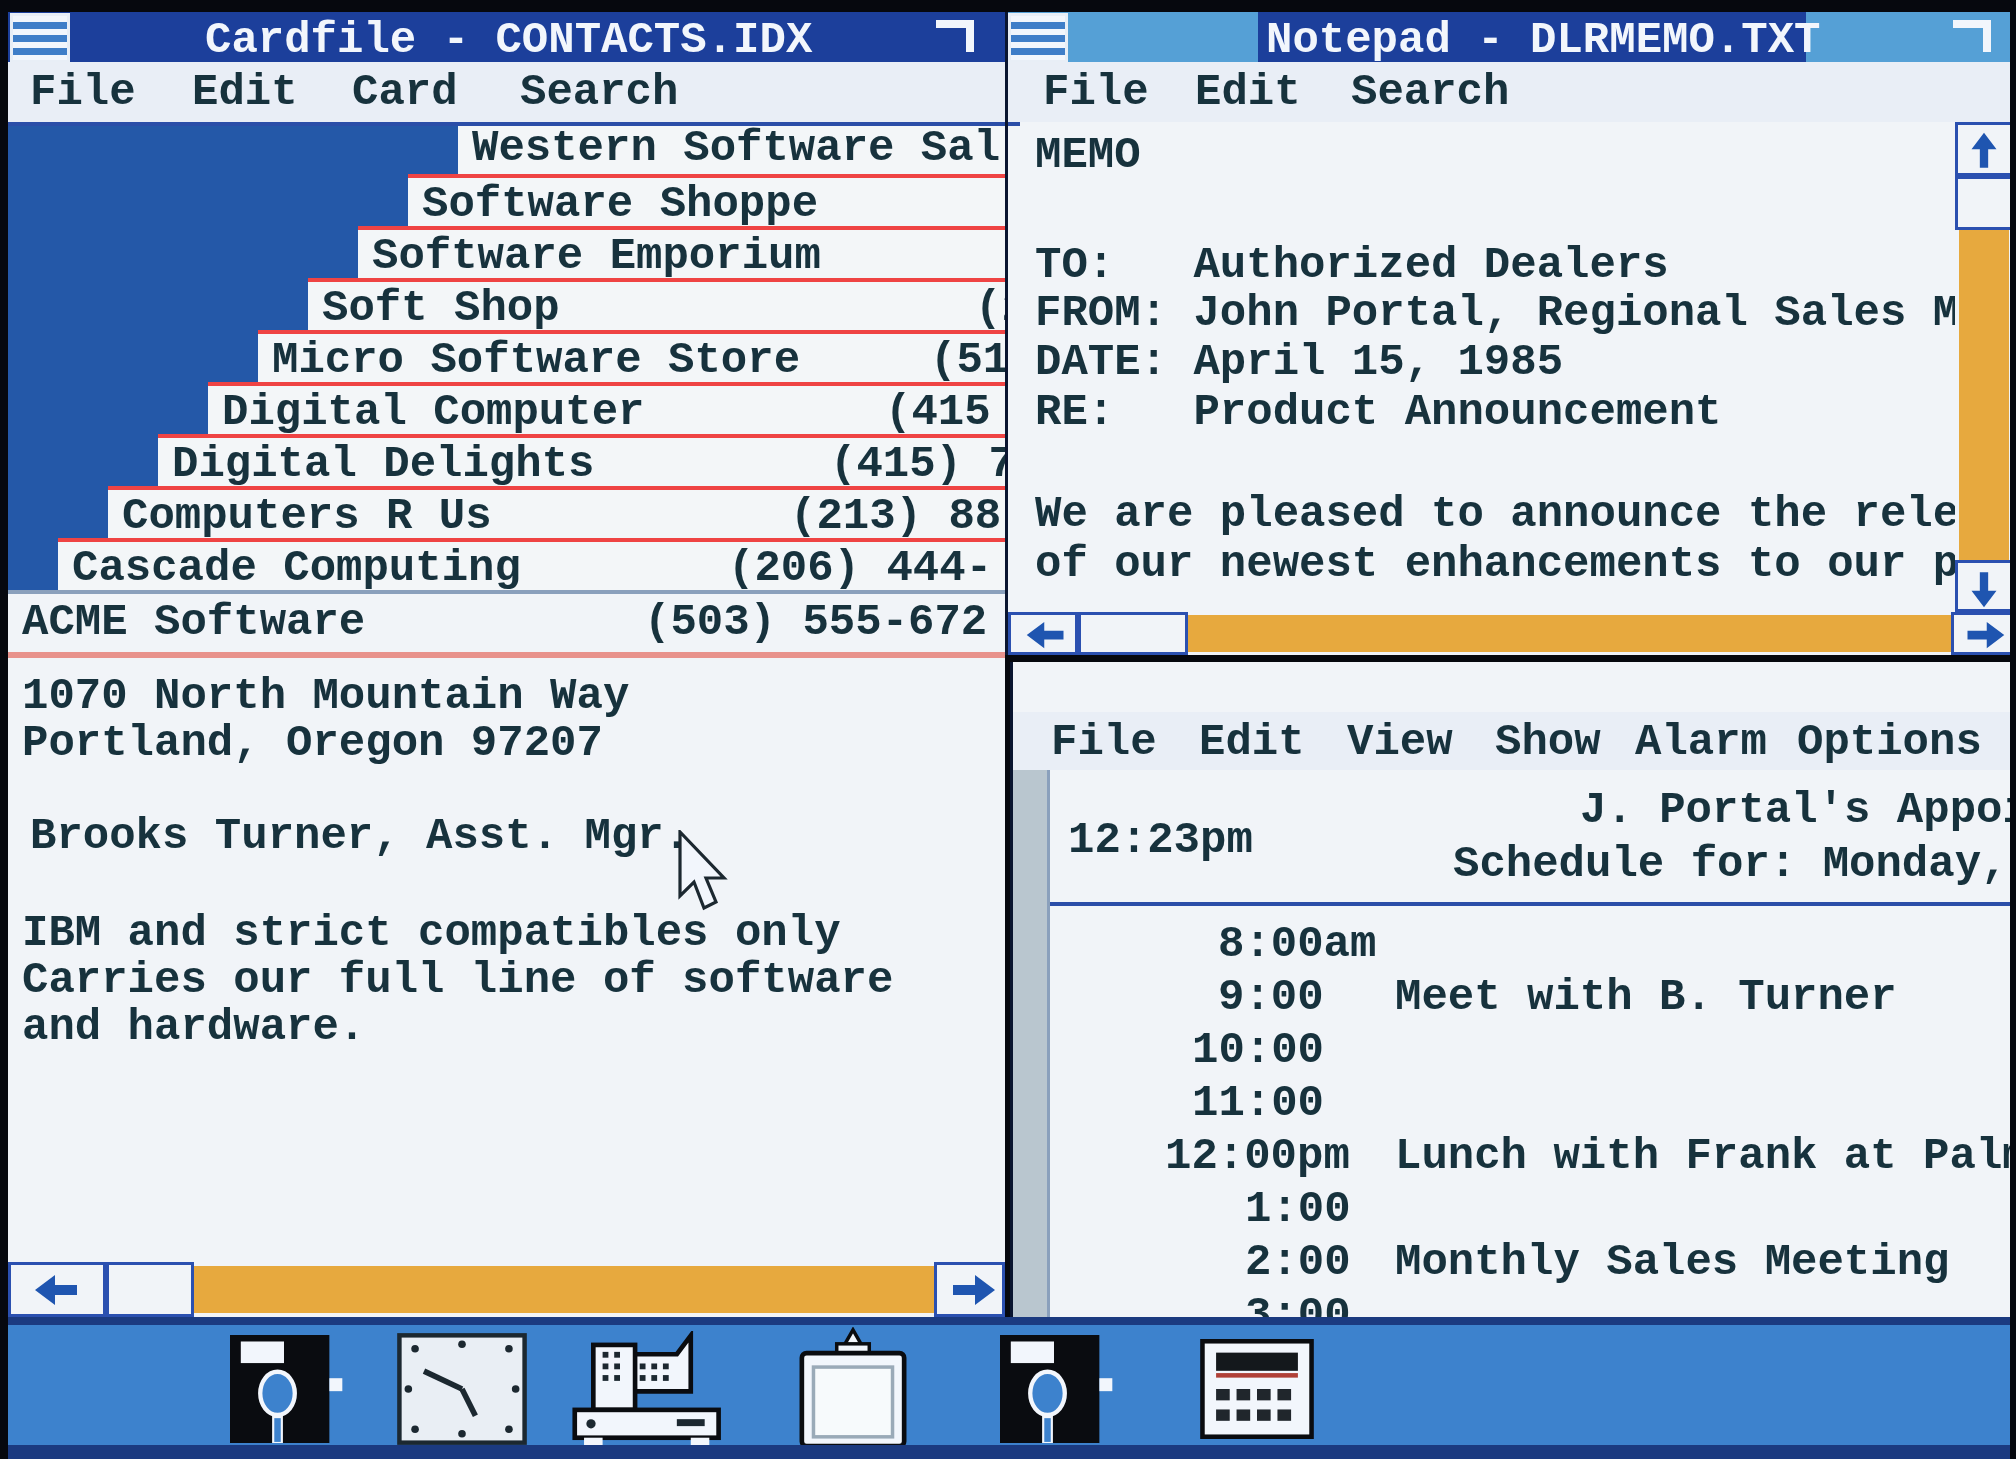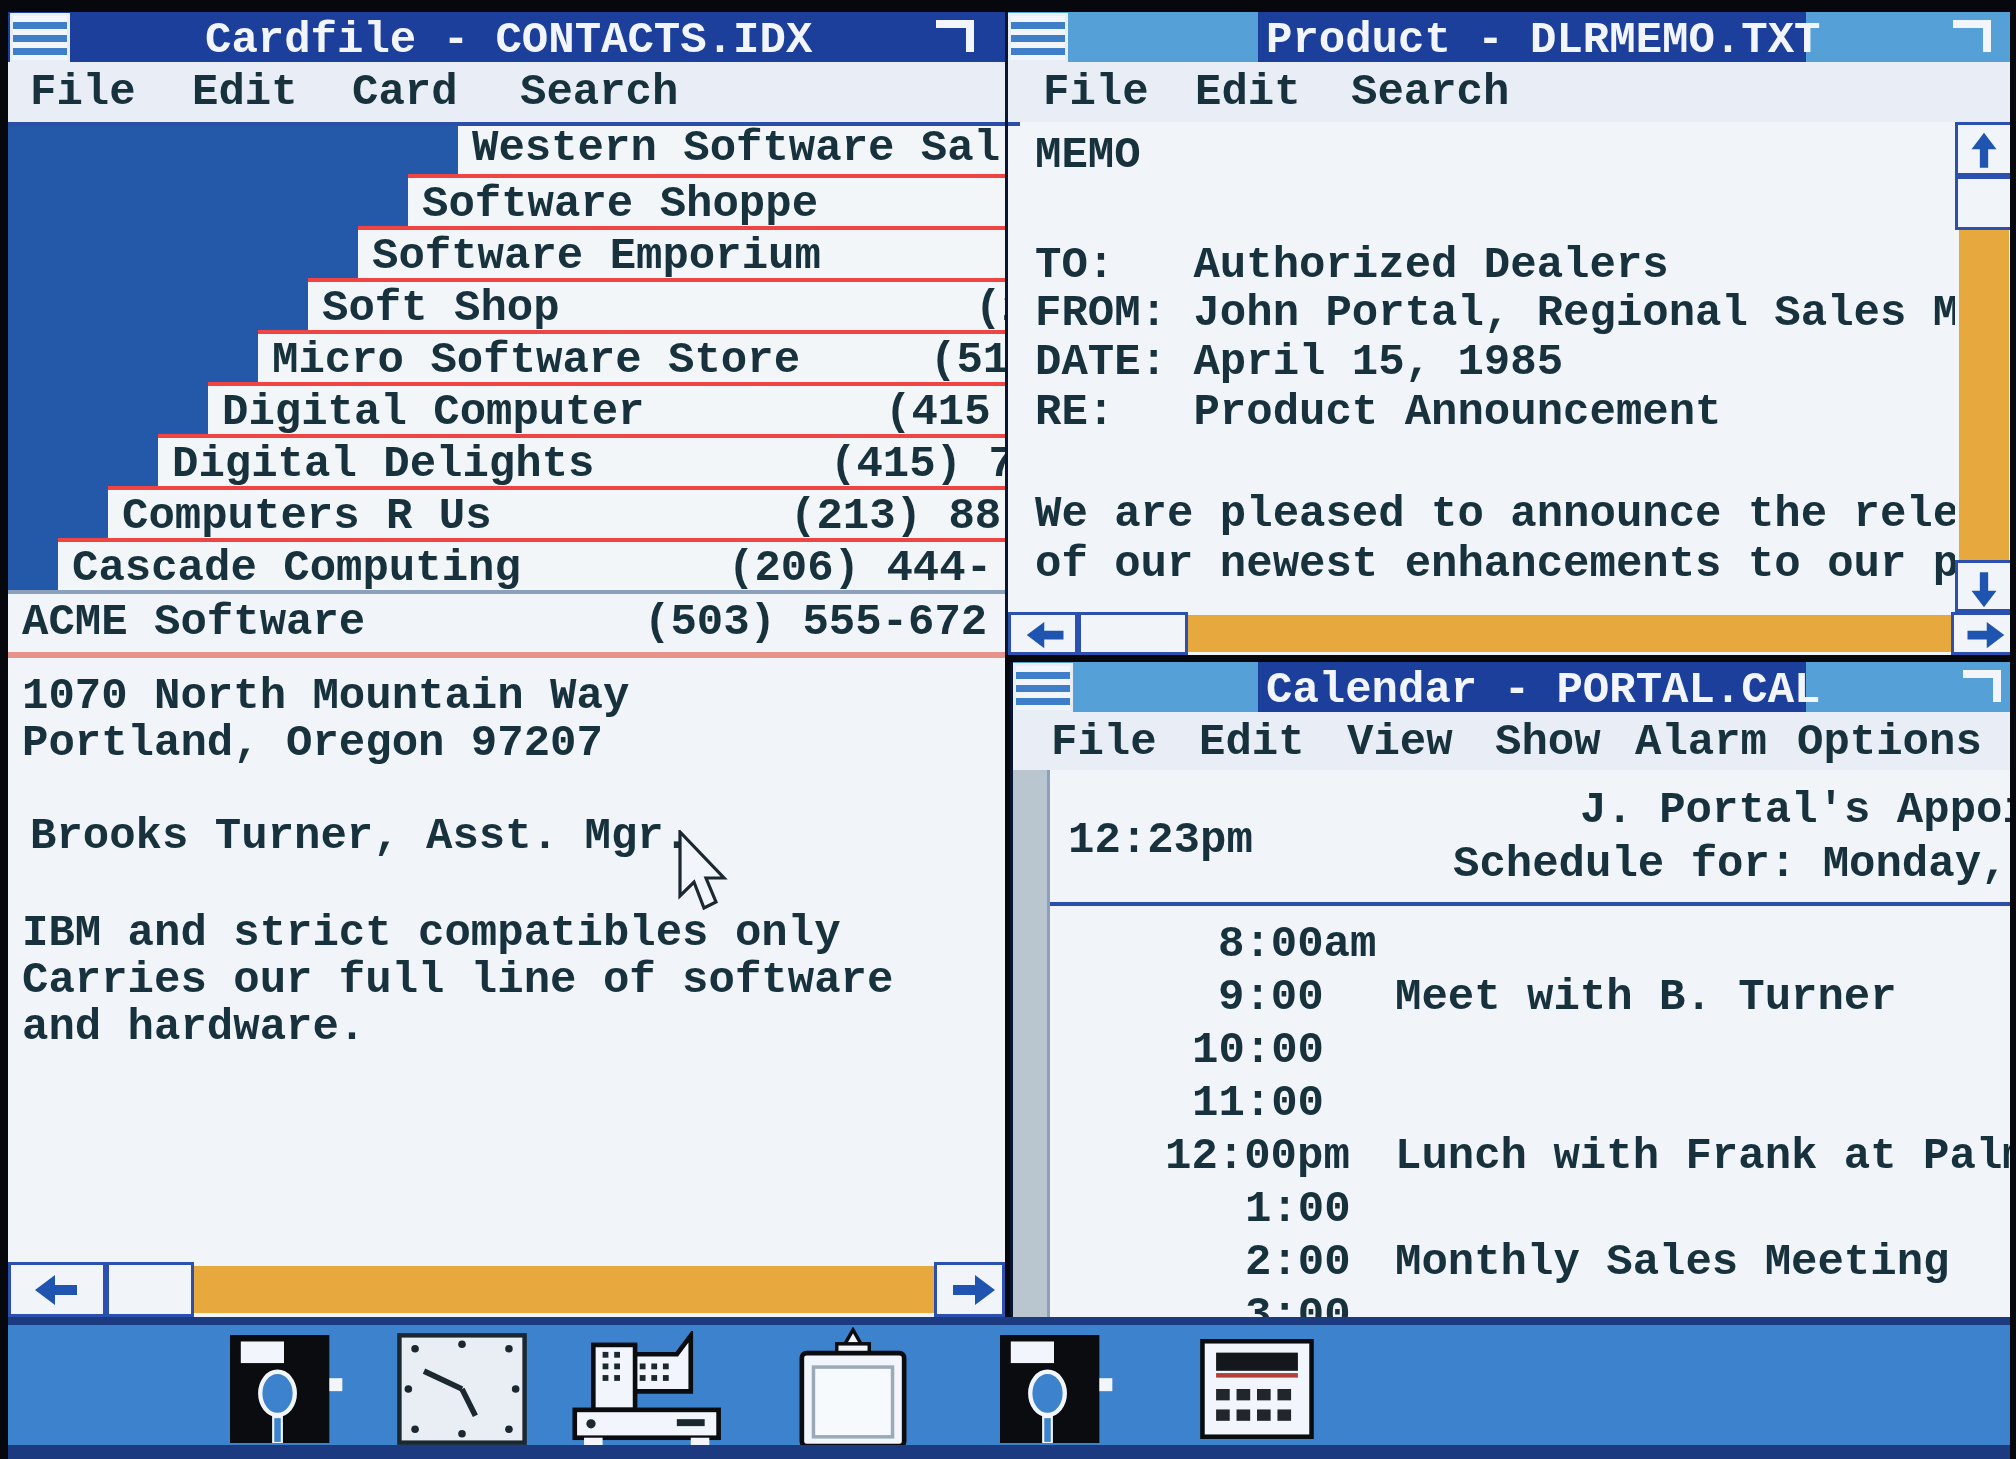--- a/index.html
+++ b/index.html
@@ -106,21 +106,21 @@
           </svg>
       </div>
     </div>
   </div>
 
   <div class="abs" style="left:1005px;top:12px;width:1005px;height:643px;background:#f1f4f8;border-left:3px solid #0a1530;overflow:hidden;">
 
     <div class="abs titlebar-light" style="left:0;top:0;width:1005px;height:50px;">
       <div class="sysmenu" style="left:0px;top:1px;"></div>
       <div class="abs titlebar-dark" style="left:250px;top:0;width:548px;height:50px;"></div>
-      <div class="abs mono titletext" style="left:258px;top:6px;">Product - DLRMEMO.TXT</div>
+      <div class="abs mono titletext" style="left:258px;top:6px;">Notepad - DLRMEMO.TXT</div>
       <div class="restore" style="left:945px;top:8px;"></div>
     </div>
 
     <div class="abs menubar" style="left:0;top:50px;width:1005px;height:60px;">
       <span class="menuitem mono" style="left:35px;">File</span>
       <span class="menuitem mono" style="left:187px;">Edit</span>
       <span class="menuitem mono" style="left:343px;">Search</span>
     </div>
 
     <div class="abs paper" style="left:12px;top:110px;width:947px;height:490px;overflow:hidden;">
@@ -159,26 +159,20 @@
       <div class="abs sbar-border" style="left:943px;top:0;width:62px;height:43px;">
         <svg class="arrow" style="left:10px;top:5px;" width="42" height="30" viewBox="0 0 24 17">
           <polygon points="2,6 13,6 13,1 23,8.5 13,16 13,11 2,11" fill="#1f55b0"></polygon>
           </svg>
       </div>
     </div>
   </div>
 
   <div class="abs" style="left:1010px;top:662px;width:1000px;height:660px;background:#f1f4f8;border-left:3px solid #0a1530;overflow:hidden;">
 
-    <div class="abs titlebar-light" style="left:0;top:0;width:1000px;height:50px;">
-      <div class="sysmenu" style="left:0px;top:1px;"></div>
-      <div class="abs titlebar-dark" style="left:245px;top:0;width:548px;height:50px;"></div>
-      <div class="abs mono titletext" style="left:253px;top:6px;">Calendar - PORTAL.CAL</div>
-      <div class="restore" style="left:950px;top:8px;"></div>
-    </div>
 
     <div class="abs menubar" style="left:0;top:50px;width:1000px;height:58px;">
       <span class="menuitem mono" style="left:38px;">File</span>
       <span class="menuitem mono" style="left:186px;">Edit</span>
       <span class="menuitem mono" style="left:334px;">View</span>
       <span class="menuitem mono" style="left:482px;">Show</span>
       <span class="menuitem mono" style="left:622px;">Alarm</span>
       <span class="menuitem mono" style="left:784px;">Options</span>
     </div>
 

